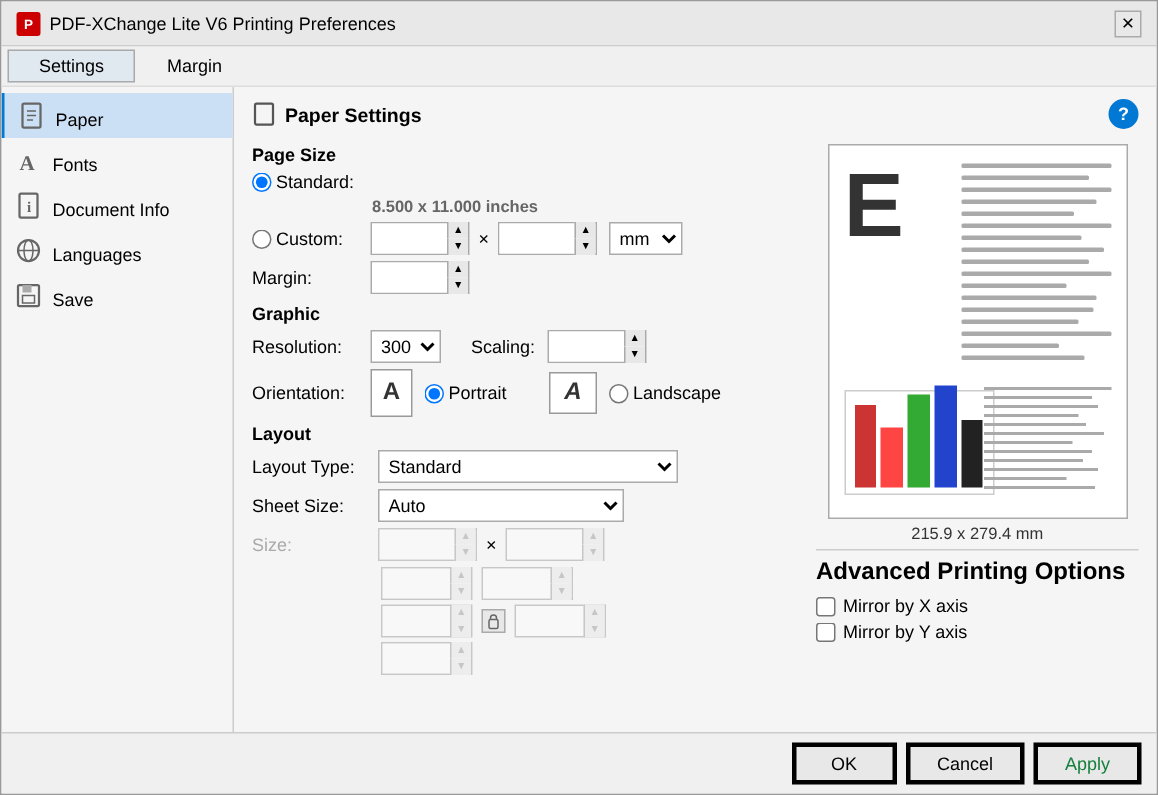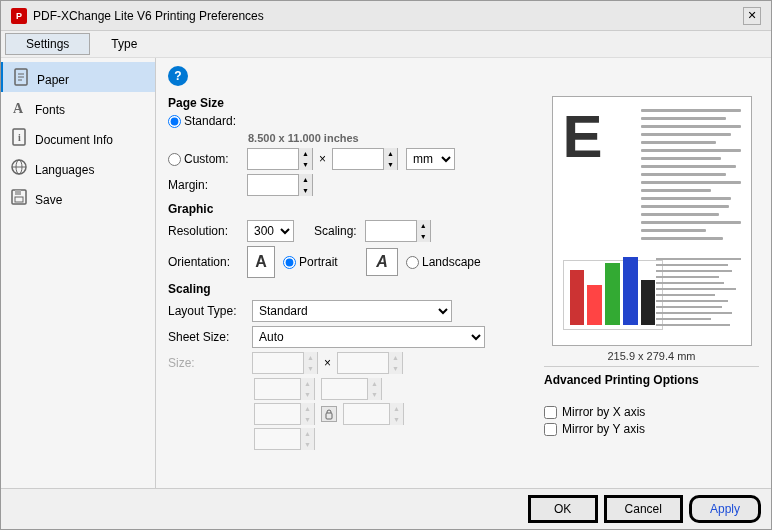--- a/index.html
+++ b/index.html
@@ -291,22 +291,22 @@
       font-size: 11px;
       color: #333;
       font-weight: normal;
       margin-bottom: 4px;
     }
     .advanced-section {
       width: 215px;
     }
     .advanced-title {
       font-weight: bold;
-      font-size: 12px;
-      margin-bottom: 18px;
+      font-size: 16px;
+      margin-bottom: 6px;
       border-top: 1px solid #ccc;
       padding-top: 6px;
     }
     .check-row {
       display: flex;
       align-items: center;
       gap: 5px;
       margin-bottom: 3px;
       font-size: 12px;
     }
@@ -322,23 +322,22 @@
     .btn {
       padding: 4px 18px;
       font-size: 12px;
       border: 3px solid #000000;
       background: #e8e8e8;
       cursor: pointer;
       min-width: 70px;
       text-align: center;
     }
     .btn.disabled {
-      color: #1d4ed8;
+      color: #15803d;
       cursor: default;
-      border-radius: 10px;
     }
     .orientation-group {
       display: flex;
       align-items: center;
       gap: 8px;
     }
     .orient-icon {
       width: 28px;
       height: 32px;
       border: 1px solid #999;
@@ -363,21 +362,21 @@
   <div class="title-bar">
     <div class="title-bar-left">
       <div class="title-icon">P</div>
       <span class="title-text">PDF-XChange Lite V6 Printing Preferences</span>
     </div>
     <button class="title-close">✕</button>
   </div>
 
   <div class="menu-bar">
     <div class="menu-item active">Settings</div>
-    <div class="menu-item">Type</div>
+    <div class="menu-item">Margin</div>
   </div>
 
   <div class="content">
 
     <div class="sidebar">
       <div class="sidebar-item active">
         <div class="sidebar-icon">
           <svg width="18" height="18" viewBox="0 0 18 18">
               <rect x="3" y="1" width="12" height="16" rx="1" fill="none" stroke="#666" stroke-width="1.5"></rect>
               <line x1="6" y1="6" x2="12" y2="6" stroke="#666" stroke-width="1"></line>
@@ -421,20 +420,26 @@
               <rect x="5" y="2" width="6" height="5" fill="#aaa"></rect>
               <rect x="5" y="9" width="8" height="5" fill="none" stroke="#666" stroke-width="1"></rect>
             </svg>
         </div>
         <span>Save</span>
       </div>
     </div>
 
     <div class="main-panel">
       <div class="panel-header">
+        <div class="panel-title">
+          <svg width="16" height="16" viewBox="0 0 16 16">
+              <rect x="2" y="1" width="12" height="14" rx="1" fill="none" stroke="#555" stroke-width="1.5"></rect>
+            </svg>
+          <span>Paper Settings</span>
+        </div>
         <div class="help-btn">?</div>
       </div>
 
       <div class="two-col">
         <div class="left-col">
 
           <div class="section-label">Page Size</div>
           <div class="form-row">
             <label class="radio-label">
               <input type="radio" name="page-size-type" checked="" style="">
@@ -507,32 +512,32 @@
                 <span>Portrait</span>
               </label>
               <div class="orient-icon landscape" style="transform:none; writing-mode:normal; font-style:italic;">A</div>
               <label class="radio-label">
                 <input type="radio" name="orientation" style="">
                 <span>Landscape</span>
               </label>
             </div>
           </div>
 
-          <div class="section-label">Scaling</div>
+          <div class="section-label">Layout</div>
           <div class="form-row">
             <span style="min-width:80px;">Layout Type:</span>
             <select style="width:200px;">
               <option>Standard</option>
               <option>Booklet</option>
               <option>N-up</option>
             </select>
           </div>
           <div class="form-row">
             <span style="min-width:80px;">Sheet Size:</span>
-            <select style="width:233px;">
+            <select style="width:164px;">
               <option>Auto</option>
               <option>A4</option>
               <option>Letter</option>
             </select>
           </div>
           <div class="form-row">
             <span style="min-width:80px; color:#aaa;">Size:</span>
             <div class="spinner-input" style="opacity:0.6;">
               <input type="text" style="width: 50px;" disabled="">
               <div class="spinner-btns">

